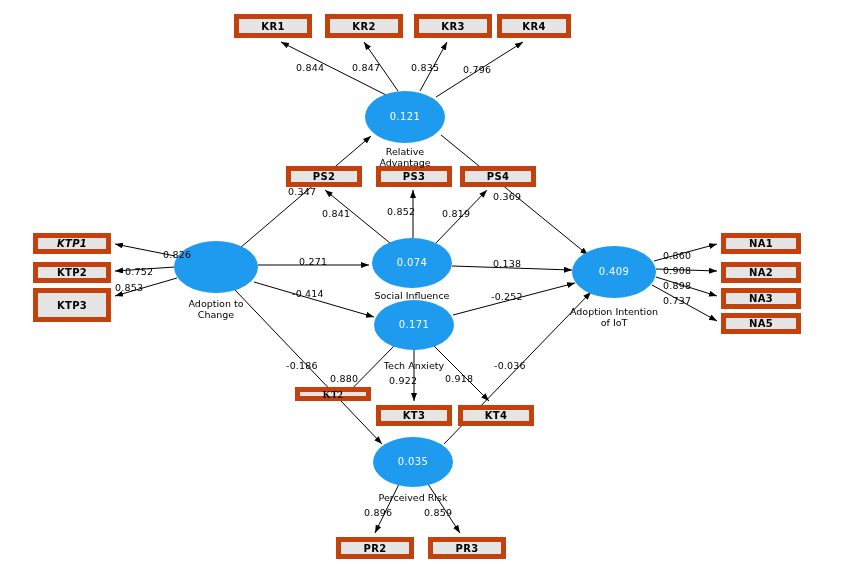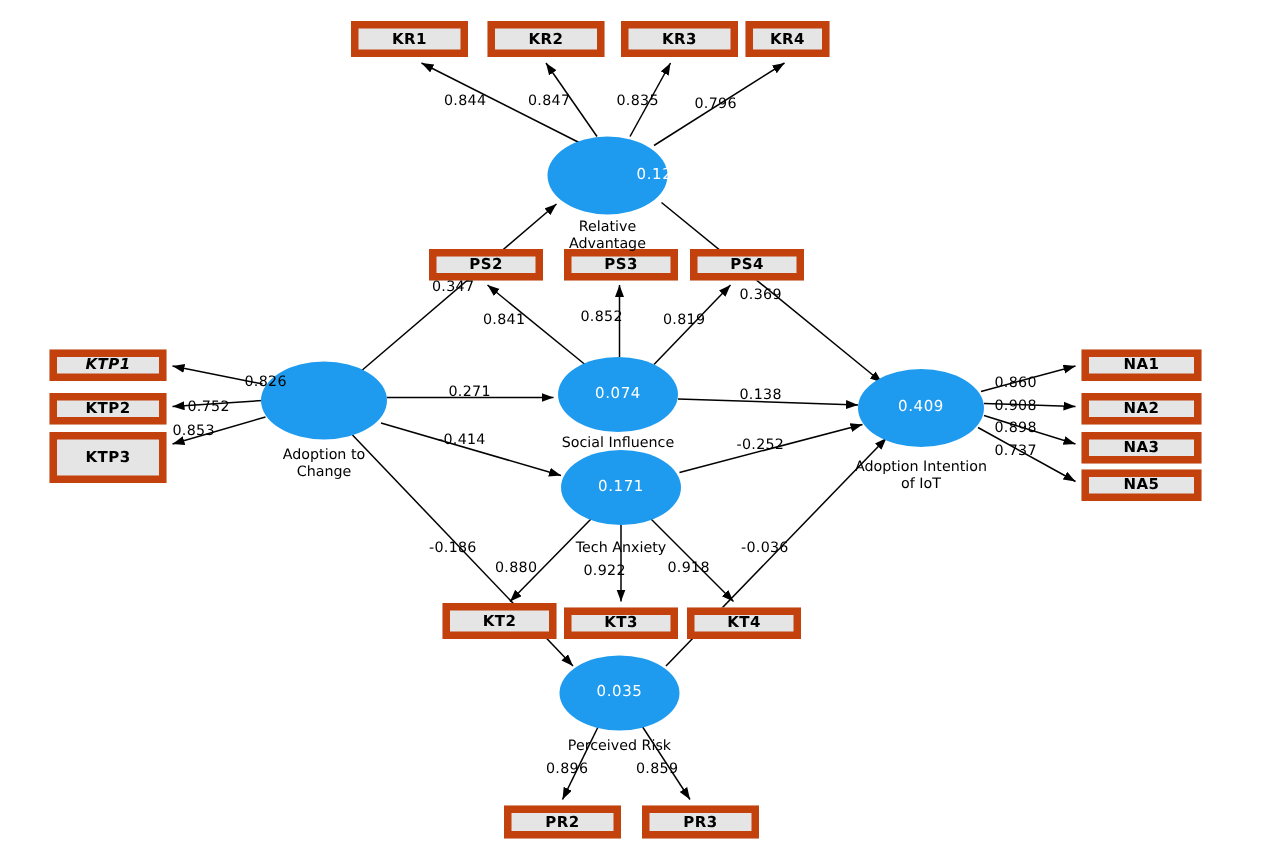--- a/index.html
+++ b/index.html
@@ -108,39 +108,39 @@
         <ellipse cx="413" cy="462" rx="40" ry="25" fill="#1E9BEF"></ellipse>
         <ellipse cx="216" cy="267" rx="42" ry="26" fill="#1E9BEF"></ellipse>
         <ellipse cx="614" cy="272" rx="42" ry="26" fill="#1E9BEF"></ellipse>
       </g>
   </svg>
 
   <div id="indicators-group">
       <div class="indicator" style="left: 234px; top: 14px; width: 78px; height: 24px;">KR1</div>
       <div class="indicator" style="left: 325px; top: 14px; width: 78px; height: 24px;">KR2</div>
       <div class="indicator" style="left: 414px; top: 14px; width: 78px; height: 24px;">KR3</div>
-      <div class="indicator" style="left: 497px; top: 14px; width: 56px; height: 24px;">KR4</div>
+      <div class="indicator" style="left: 497px; top: 14px; width: 74px; height: 24px;">KR4</div>
       <div class="indicator" style="left: 286px; top: 166px; width: 76px; height: 21px;">PS2</div>
       <div class="indicator" style="left: 376px; top: 166px; width: 76px; height: 21px;">PS3</div>
       <div class="indicator" style="left: 460px; top: 166px; width: 76px; height: 21px;">PS4</div>
       <div class="indicator" style="left: 33px; top: 233px; width: 78px; height: 21px; font-style: italic;">KTP1</div>
       <div class="indicator" style="left: 33px; top: 262px; width: 78px; height: 21px;">KTP2</div>
       <div class="indicator" style="left: 33px; top: 288px; width: 78px; height: 34px;">KTP3</div>
       <div class="indicator" style="left: 721px; top: 233px; width: 80px; height: 21px;">NA1</div>
       <div class="indicator" style="left: 721px; top: 262px; width: 80px; height: 21px;">NA2</div>
       <div class="indicator" style="left: 721px; top: 288px; width: 80px; height: 21px;">NA3</div>
       <div class="indicator" style="left: 721px; top: 313px; width: 80px; height: 21px;">NA5</div>
-      <div class="indicator" style="left: 295px; top: 402px; width: 76px; height: 24px;">KT2</div>
+      <div class="indicator" style="left: 295px; top: 387px; width: 76px; height: 14px; font-family: Liberation Serif, serif;">KT2</div>
       <div class="indicator" style="left: 376px; top: 405px; width: 76px; height: 21px;">KT3</div>
       <div class="indicator" style="left: 458px; top: 405px; width: 76px; height: 21px;">KT4</div>
       <div class="indicator" style="left: 336px; top: 537px; width: 78px; height: 22px;">PR2</div>
       <div class="indicator" style="left: 428px; top: 537px; width: 78px; height: 22px;">PR3</div>
     </div>
   <div id="labels-group">
-      <div class="ellipse-value" style="left: 355px; top: 111px; width: 100px; text-align: right;">0.121</div>
+      <div class="ellipse-value" style="left: 355px; top: 111px; width: 100px;">0.121</div>
       <div class="construct-label" style="left: 335px; top: 146px; width: 140px;">Relative
 Advantage</div>
       <div class="ellipse-value" style="left: 362px; top: 257px; width: 100px;">0.074</div>
       <div class="construct-label" style="left: 342px; top: 290px; width: 140px;">Social Influence</div>
       <div class="ellipse-value" style="left: 364px; top: 319px; width: 100px;">0.171</div>
       <div class="construct-label" style="left: 344px; top: 360px; width: 140px;">Tech Anxiety</div>
       <div class="ellipse-value" style="left: 363px; top: 456px; width: 100px;">0.035</div>
       <div class="construct-label" style="left: 343px; top: 492px; width: 140px;">Perceived Risk</div>
       <div class="construct-label" style="left: 146px; top: 298px; width: 140px;">Adoption to
 Change</div>

